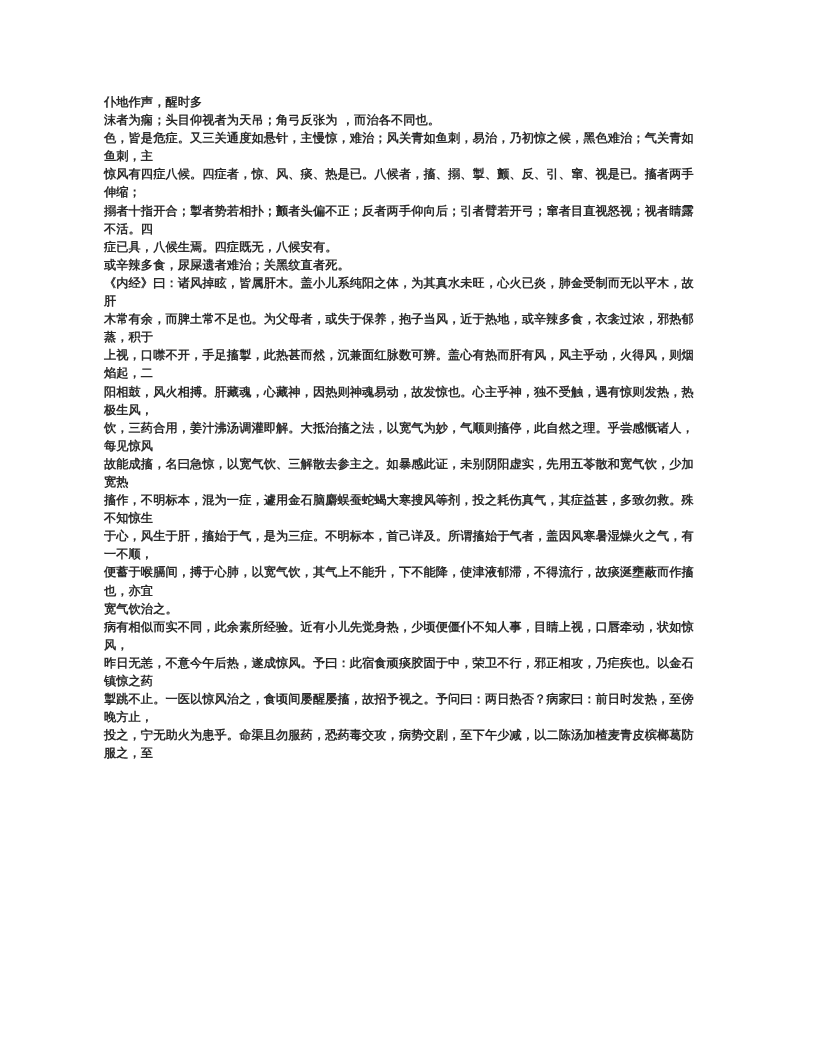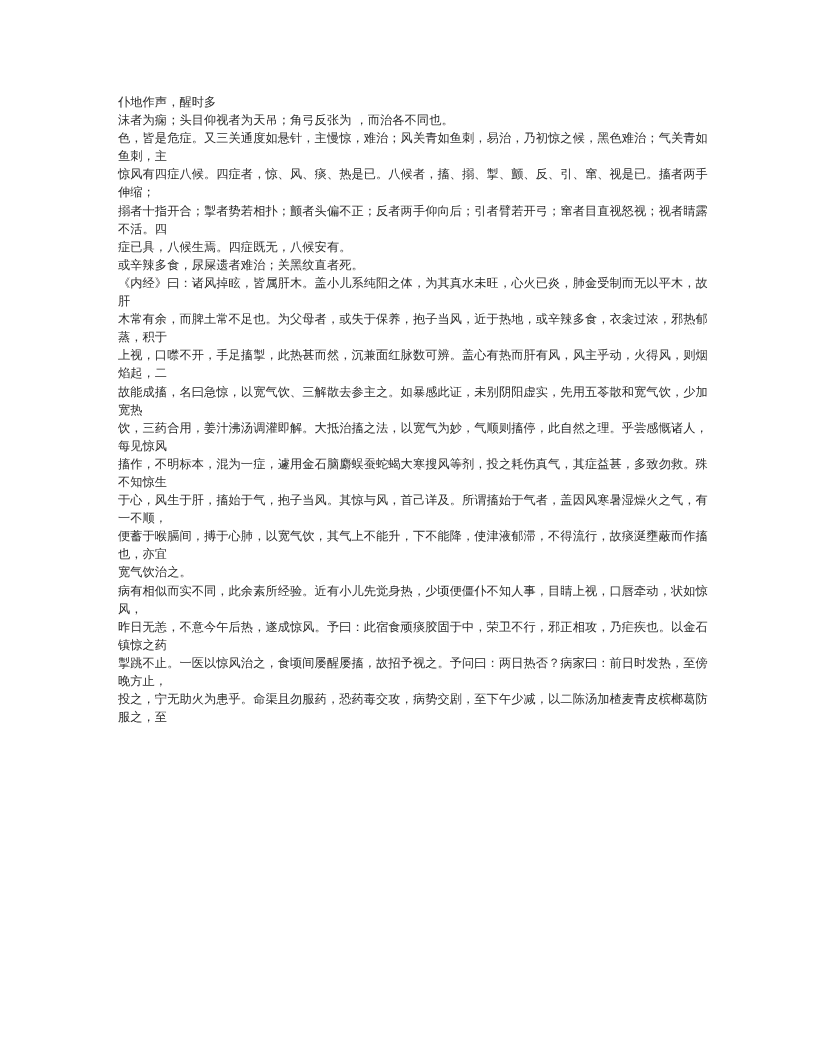--- a/index.html
+++ b/index.html
@@ -18,23 +18,24 @@
   #page {
     position: absolute;
     left: 0;
     top: 0;
     width: 816px;
     height: 1056px;
     background: #ffffff;
   }
   #text-body {
     position: absolute;
-    left: 118px;
+    left: 104px;
     top: 93px;
     width: 594px;
+    font-weight: bold;
   }
   .doc-line {
     font-family: "DejaVu Sans", sans-serif;
     font-size: 12.2px;
     line-height: 18.1px;
     color: #2b2b2b;
     white-space: pre-wrap;
     word-break: break-all;
     letter-spacing: 0.1px;
     -webkit-font-smoothing: antialiased;
@@ -48,24 +49,25 @@
     <div class="doc-line">仆地作声，醒时多</div>
     <div class="doc-line">沫者为痫；头目仰视者为天吊；角弓反张为 ，而治各不同也。</div>
     <div class="doc-line">色，皆是危症。又三关通度如悬针，主慢惊，难治；风关青如鱼刺，易治，乃初惊之候，黑色难治；气关青如鱼刺，主</div>
     <div class="doc-line">惊风有四症八候。四症者，惊、风、痰、热是已。八候者，搐、搦、掣、颤、反、引、窜、视是已。搐者两手伸缩；</div>
     <div class="doc-line">搦者十指开合；掣者势若相扑；颤者头偏不正；反者两手仰向后；引者臂若开弓；窜者目直视怒视；视者睛露不活。四</div>
     <div class="doc-line">症已具，八候生焉。四症既无，八候安有。</div>
     <div class="doc-line">或辛辣多食，尿屎遗者难治；关黑纹直者死。</div>
     <div class="doc-line">《内经》曰：诸风掉眩，皆属肝木。盖小儿系纯阳之体，为其真水未旺，心火已炎，肺金受制而无以平木，故肝</div>
     <div class="doc-line">木常有余，而脾土常不足也。为父母者，或失于保养，抱子当风，近于热地，或辛辣多食，衣衾过浓，邪热郁蒸，积于</div>
     <div class="doc-line">上视，口噤不开，手足搐掣，此热甚而然，沉兼面红脉数可辨。盖心有热而肝有风，风主乎动，火得风，则烟焰起，二</div>
+    <div class="doc-line">阳相鼓，风火相搏。肝藏魂，心藏神，因热则神魂易动，故发惊也。心主乎神，独不受触，遇有惊则发热，热极生风，</div>
+    <div class="doc-line">饮，三药合用，姜汁沸汤调灌即解。大抵治搐之法，以宽气为妙，气顺则搐停，此自然之理。乎尝感慨诸人，每见惊风</div>
     <div class="doc-line">故能成搐，名曰急惊，以宽气饮、三解散去参主之。如暴感此证，未别阴阳虚实，先用五苓散和宽气饮，少加宽热</div>
-    <div class="doc-line">饮，三药合用，姜汁沸汤调灌即解。大抵治搐之法，以宽气为妙，气顺则搐停，此自然之理。乎尝感慨诸人，每见惊风</div>
     <div class="doc-line">搐作，不明标本，混为一症，遽用金石脑麝蜈蚕蛇蝎大寒搜风等剂，投之耗伤真气，其症益甚，多致勿救。殊不知惊生</div>
-    <div class="doc-line">于心，风生于肝，搐始于气，抱子当风。其惊与风，首己详及。所谓搐始于气者，盖因风寒暑湿燥火之气，有一不顺，</div>
+    <div class="doc-line">于心，风生于肝，搐始于气，是为三症。不明标本，首己详及。所谓搐始于气者，盖因风寒暑湿燥火之气，有一不顺，</div>
     <div class="doc-line">便蓄于喉膈间，搏于心肺，以宽气饮，其气上不能升，下不能降，使津液郁滞，不得流行，故痰涎壅蔽而作搐也，亦宜</div>
     <div class="doc-line">宽气饮治之。</div>
     <div class="doc-line">病有相似而实不同，此余素所经验。近有小儿先觉身热，少顷便僵仆不知人事，目睛上视，口唇牵动，状如惊风，</div>
     <div class="doc-line">昨日无恙，不意今午后热，遂成惊风。予曰：此宿食顽痰胶固于中，荣卫不行，邪正相攻，乃疟疾也。以金石镇惊之药</div>
     <div class="doc-line">掣跳不止。一医以惊风治之，食顷间屡醒屡搐，故招予视之。予问曰：两日热否？病家曰：前日时发热，至傍晚方止，</div>
     <div class="doc-line">投之，宁无助火为患乎。命渠且勿服药，恐药毒交攻，病势交剧，至下午少减，以二陈汤加楂麦青皮槟榔葛防服之，至</div>
   </div>
 </div>
 
 </body></html>

